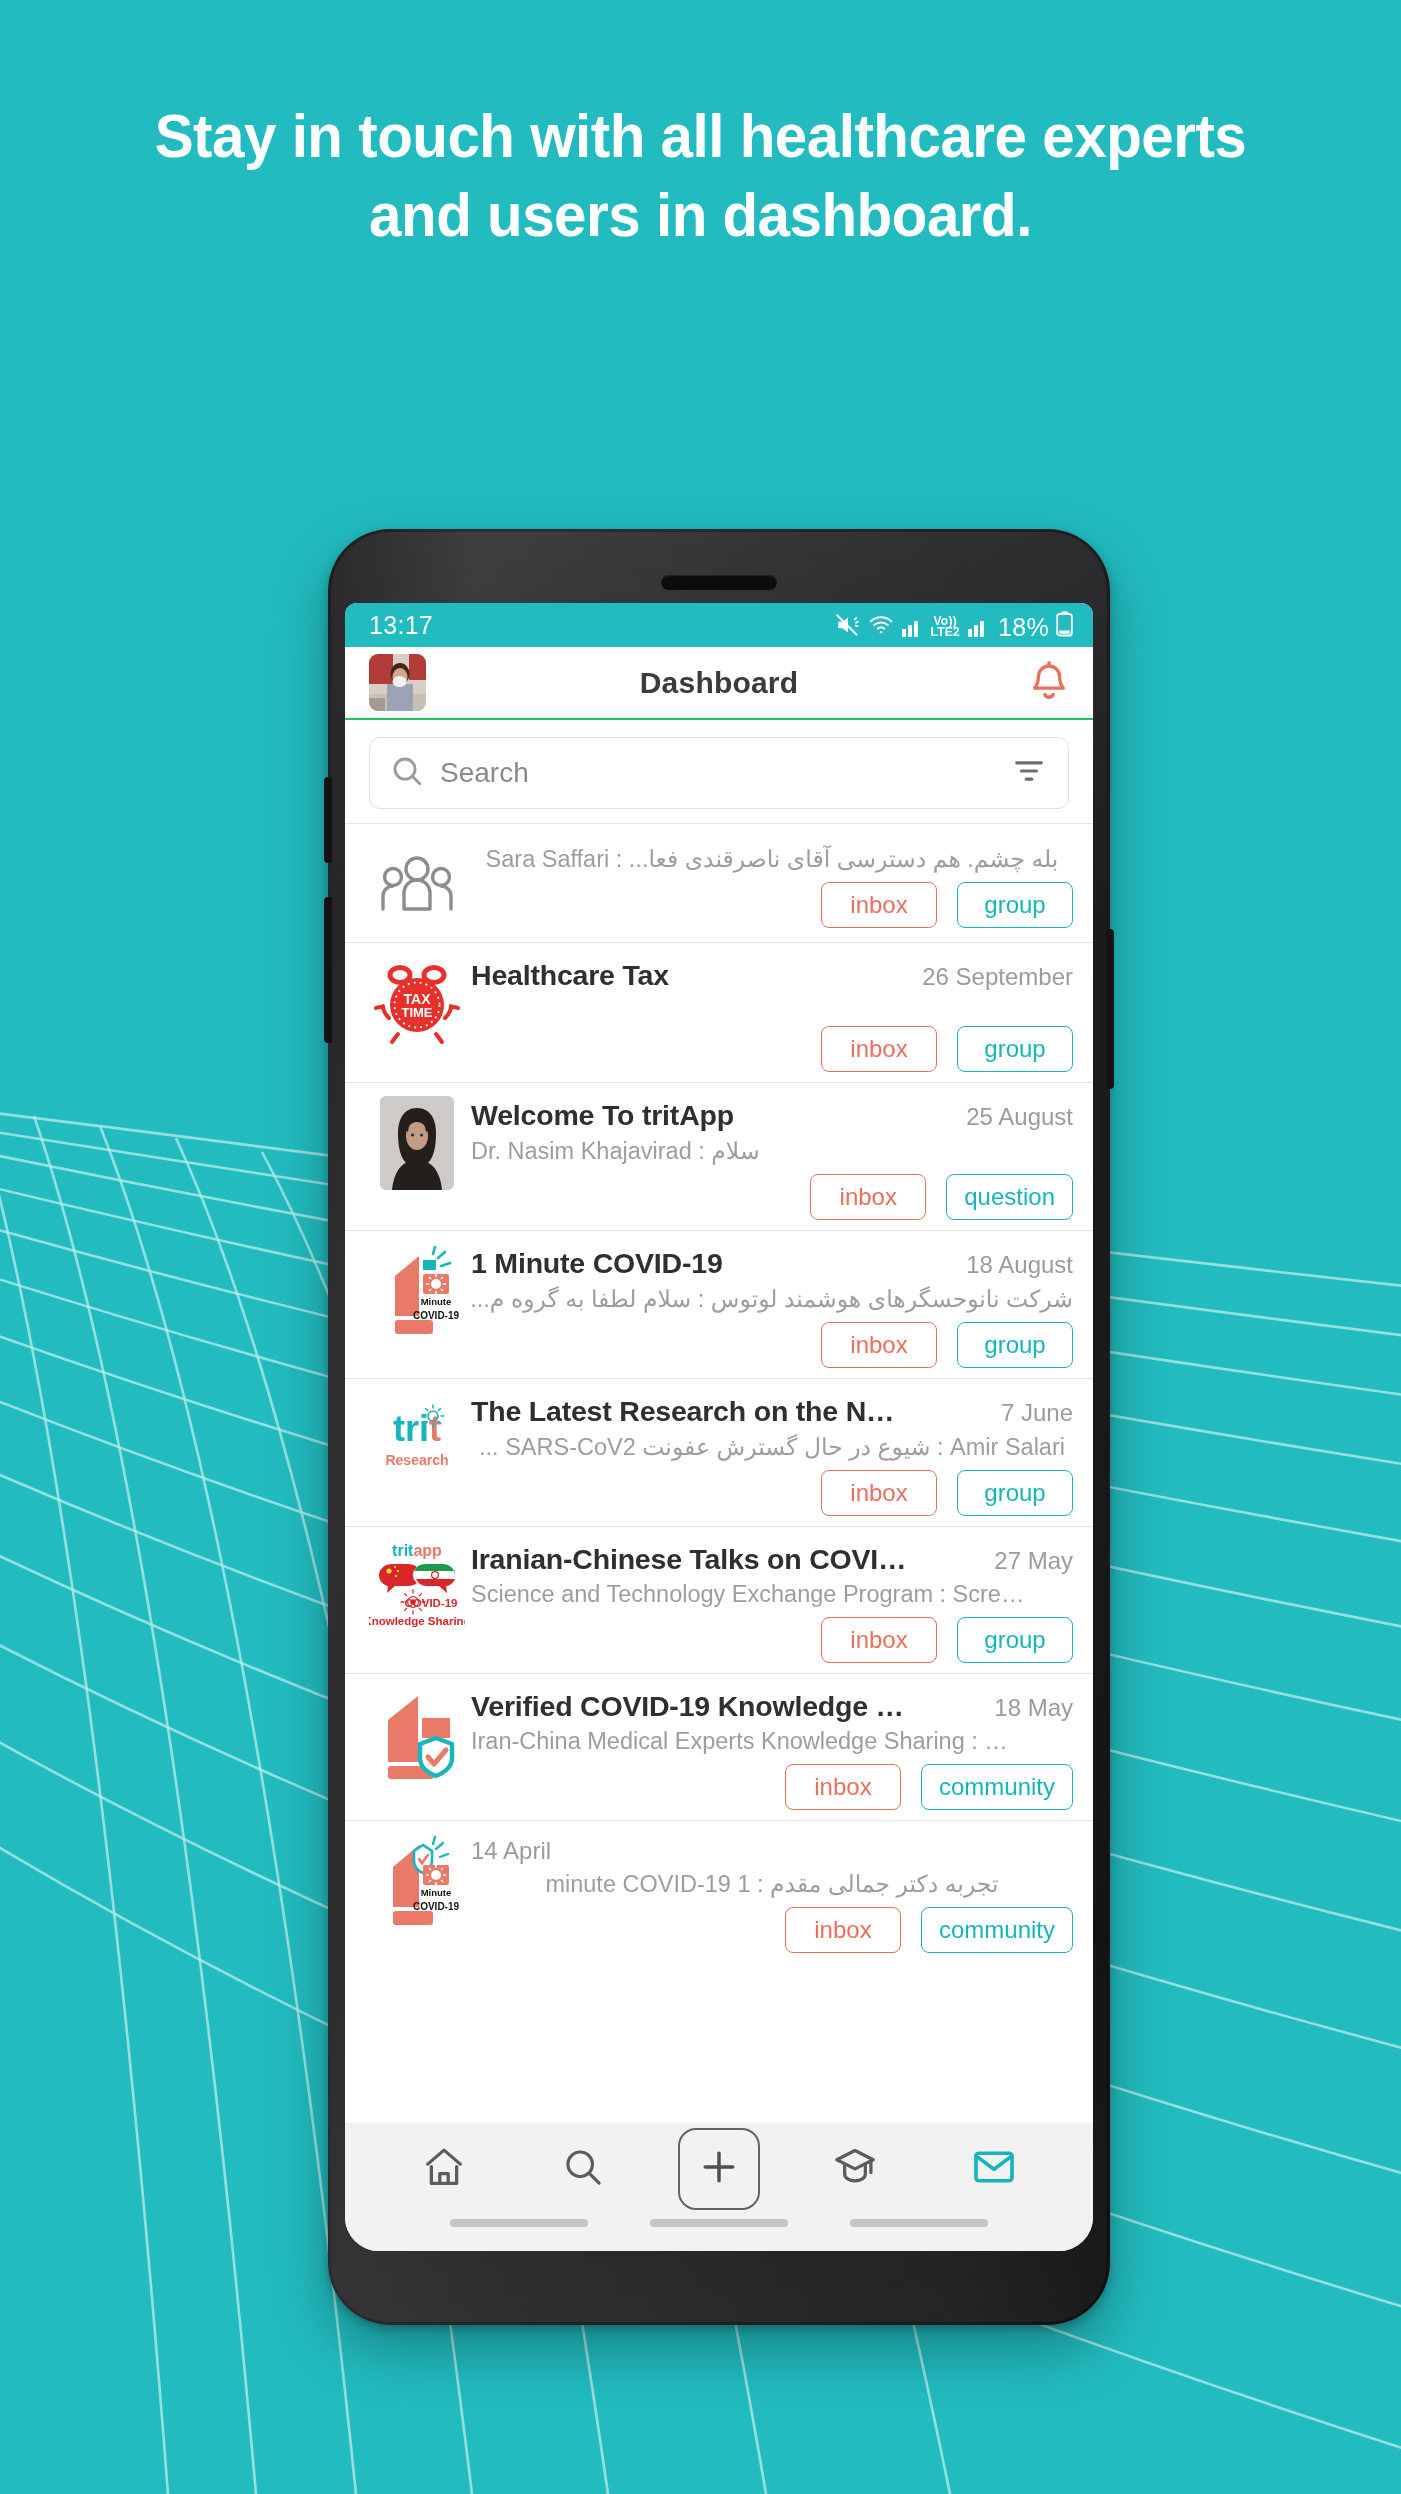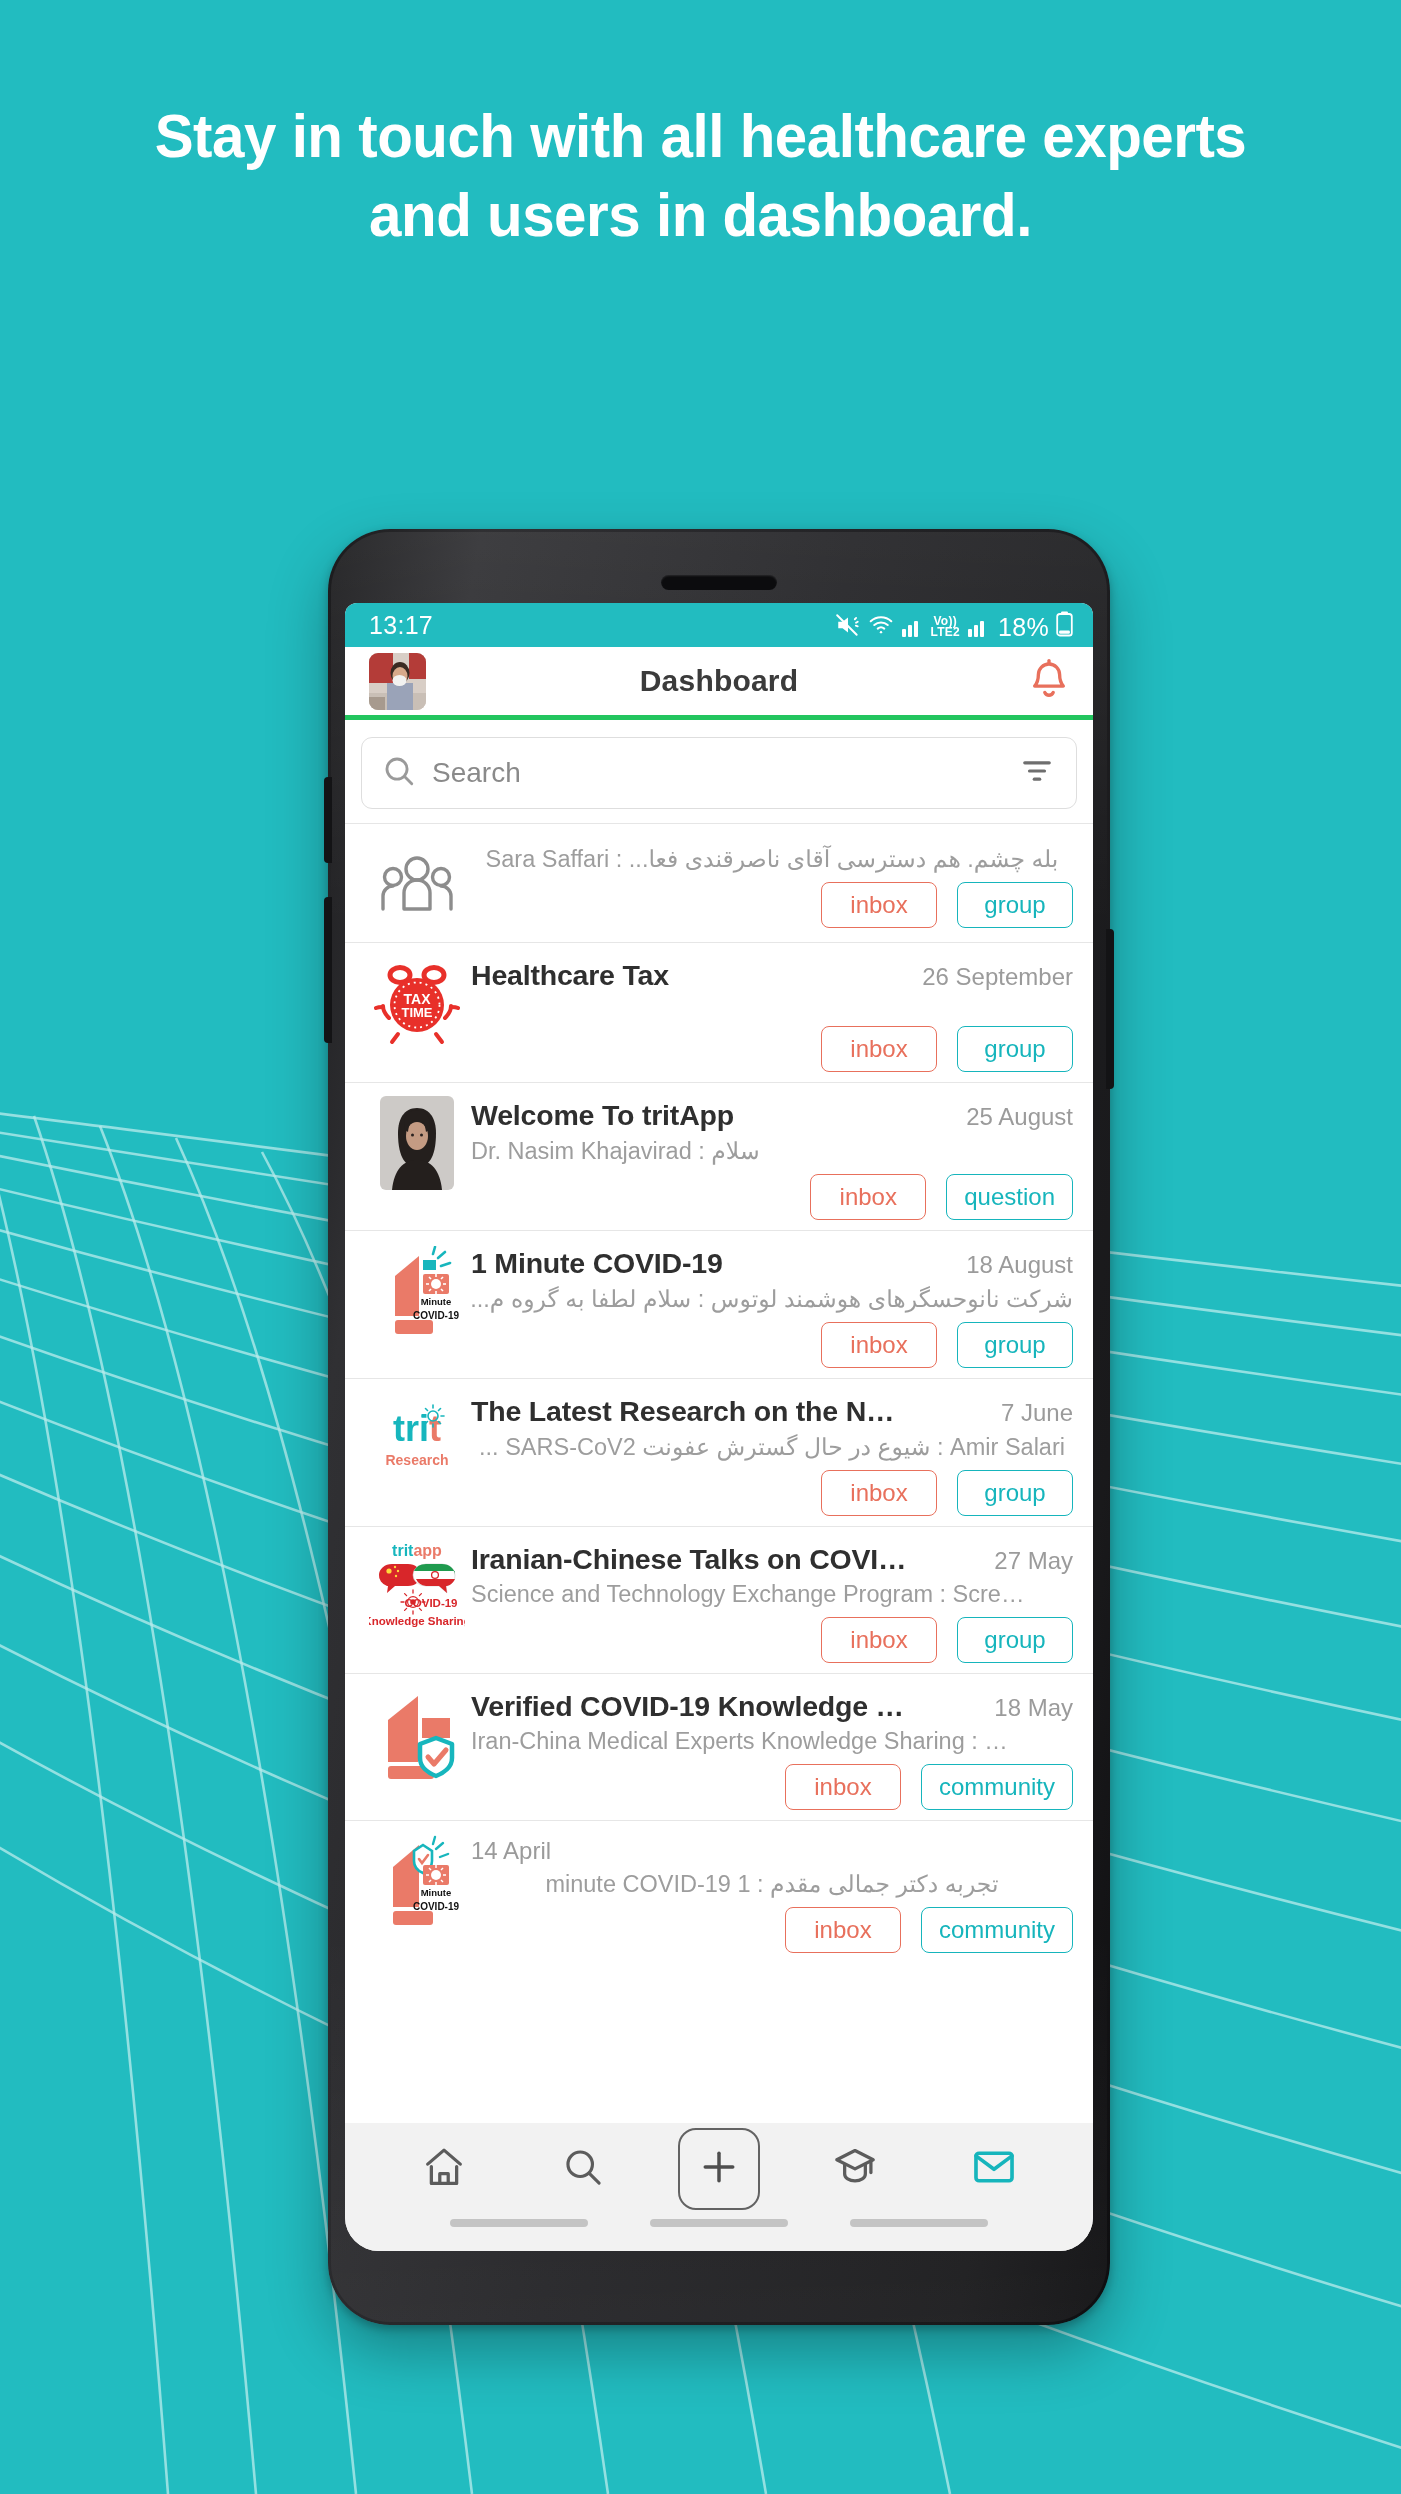--- a/index.html
+++ b/index.html
@@ -85,39 +85,39 @@
   .sb-right { margin-left:auto; display:flex; align-items:flex-end; gap:7px; }
   .sb-right svg { display:block; }
   .sb-batt { font-size:25px; margin-left:2px; line-height:1; position:relative; top:2px;}
 
   
   .appbar {
     flex:0 0 73px; height:73px;
     background:#fff;
     display:flex; align-items:center;
     padding:0 22px 0 24px;
-    border-bottom:5px solid #22c55e;
+    border-bottom:2px solid #22c55e;
     position:relative;
   }
   .avatar {
     width:57px; height:57px; border-radius:9px;
     overflow:hidden; flex:0 0 57px;
     background:#d9cfc6; position:relative;
   }
   .avatar svg { display:block; width:100%; height:100%; }
   .appbar-title {
     position:absolute; left:0; right:0; text-align:center;
     font-size:30px; font-weight:bold; color:#3b3b3b;
     letter-spacing:.2px;
     pointer-events:none;
   }
   .bell { margin-left:auto; flex:0 0 auto; }
 
   
-  .searchwrap { padding:17px 16px 14px; background:#fff; flex:0 0 auto;}
+  .searchwrap { padding:17px 24px 14px; background:#fff; flex:0 0 auto;}
   .searchbar {
     height:72px; border:1.6px solid #dedede; border-radius:11px;
     display:flex; align-items:center; gap:16px;
     padding:0 22px 0 20px;
     background:#fff;
   }
   .search-input {
     flex:1; border:none; outline:none; background:transparent;
     font-family:inherit; font-size:28px; color:#4b4b4b;
   }

